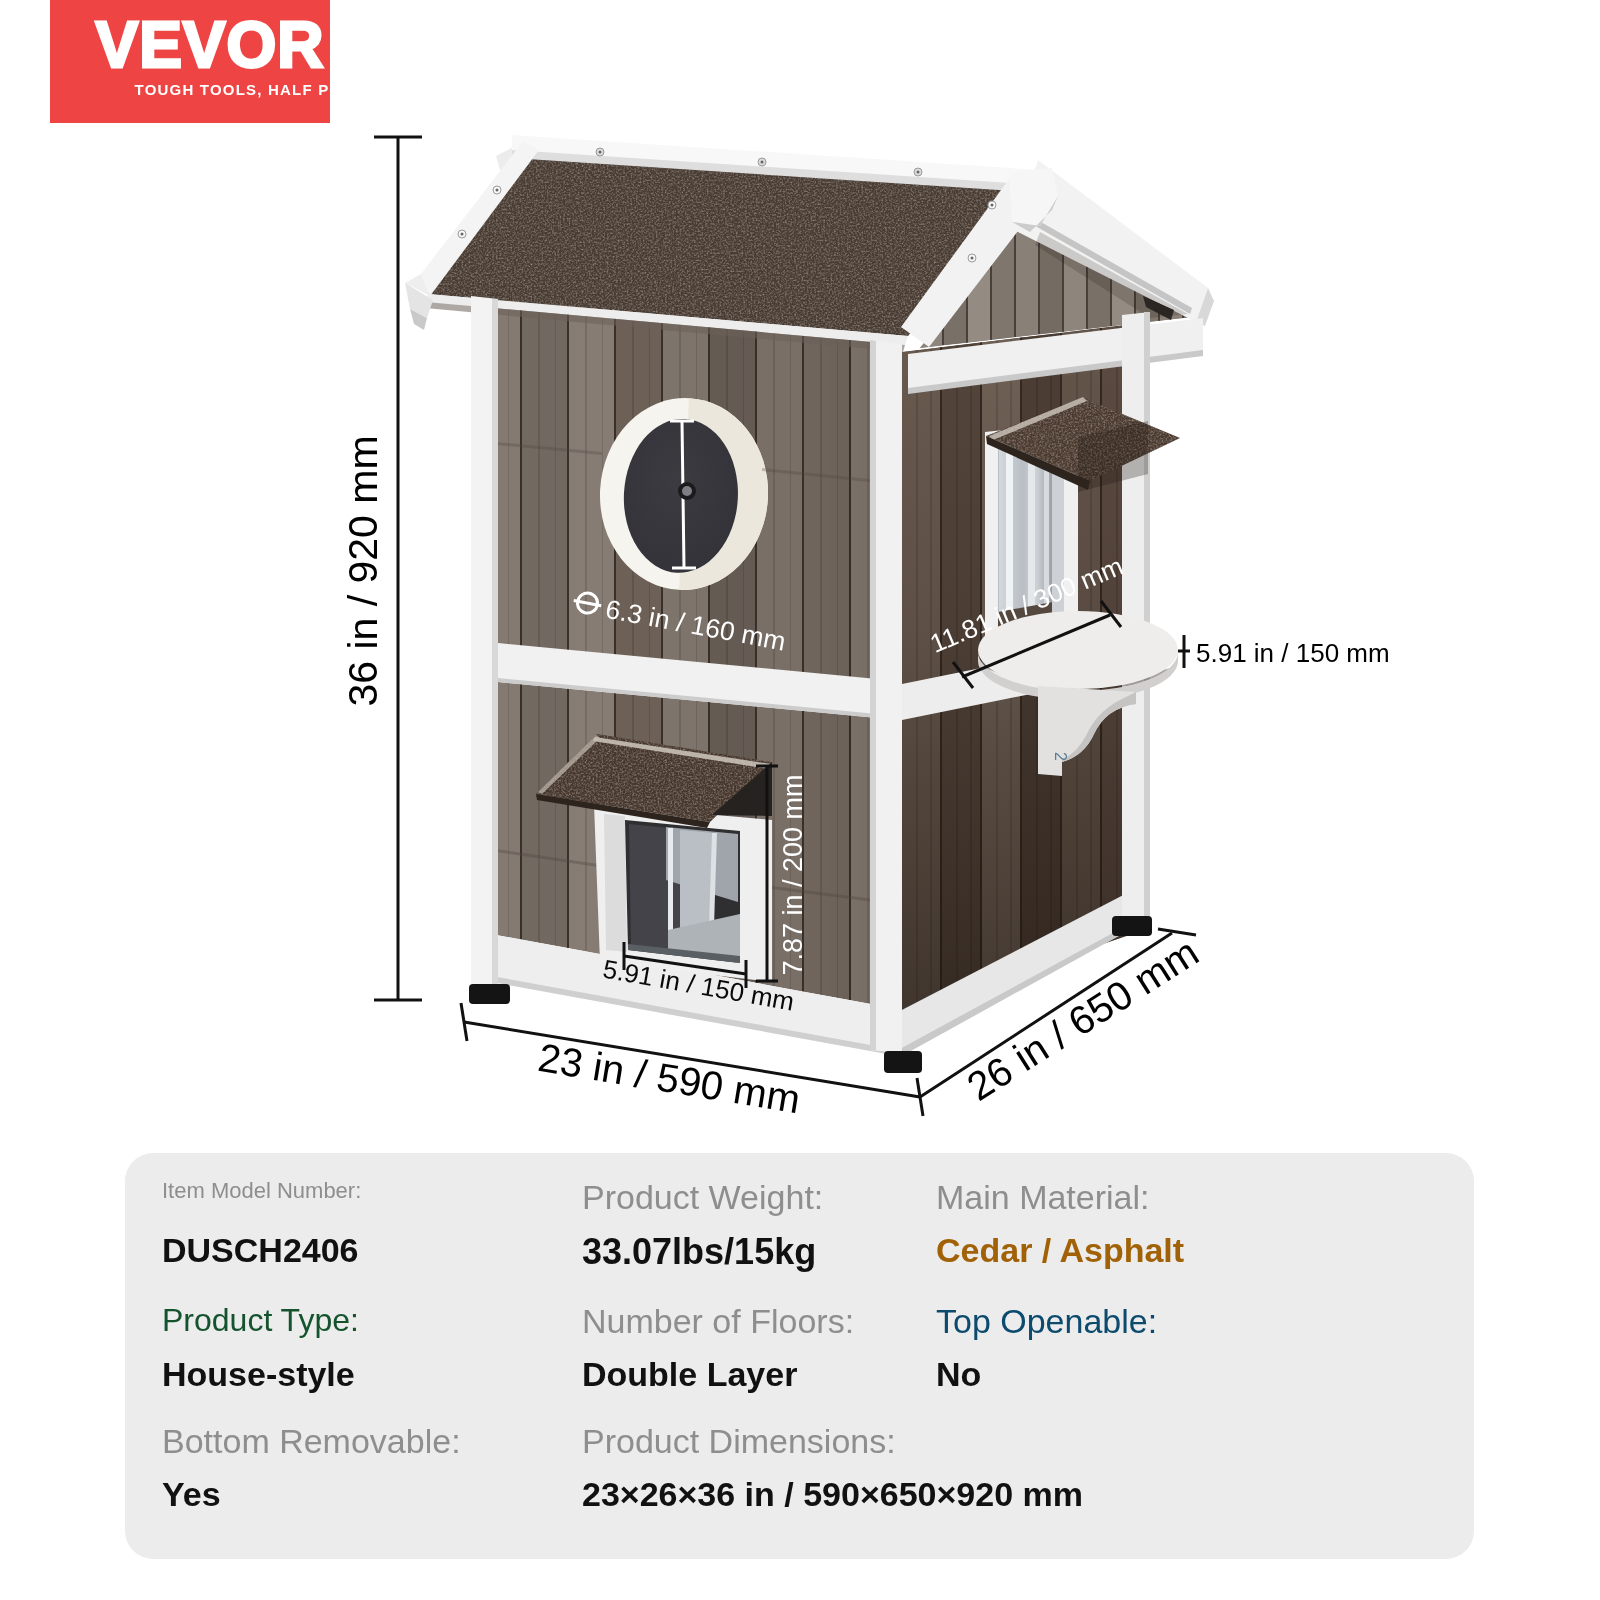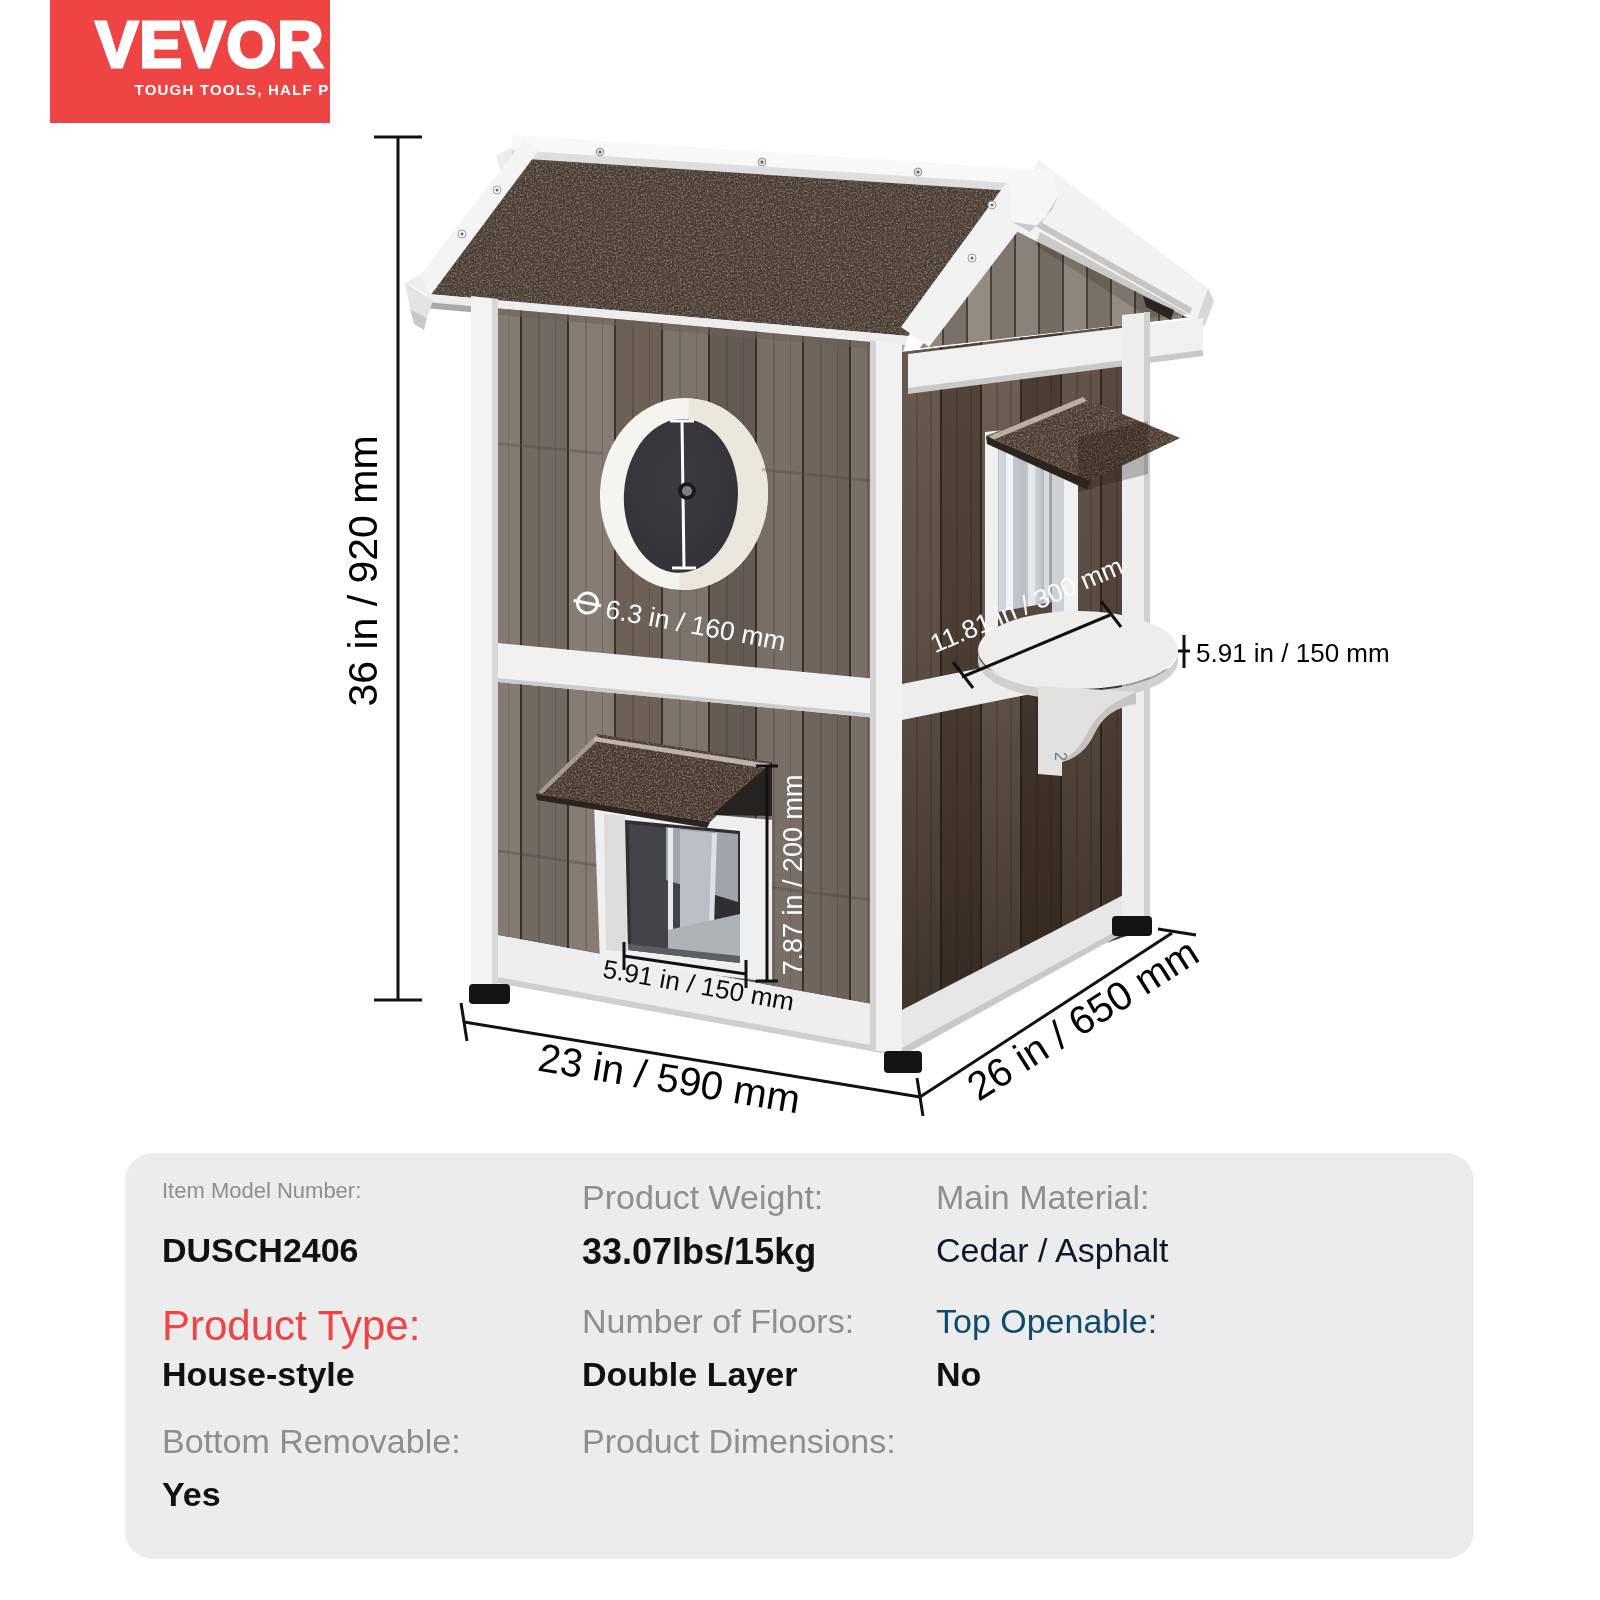--- a/index.html
+++ b/index.html
@@ -367,34 +367,35 @@
 <div class="abs" style="left:162px;top:1178px;font-size:22px;color:#8e8e8e">Item Model Number:</div>
 
 <div class="abs" style="left:162px;top:1231px;font-size:34px;font-weight:bold;color:#111">DUSCH2406</div>
 
 <div class="abs" style="left:582px;top:1178px;font-size:34px;color:#8e8e8e">Product Weight:</div>
 
 <div class="abs" style="left:582px;top:1231px;font-size:36px;font-weight:bold;color:#111">33.07lbs/15kg</div>
 
 <div class="abs" style="left:936px;top:1178px;font-size:34px;color:#8e8e8e">Main Material:</div>
 
-<div class="abs" style="left:936px;top:1231px;font-size:34px;font-weight:normal;color:#0f172a">Cedar / Asphalt</div>
-
-<div class="abs" style="left:162px;top:1302px;font-size:42px;color:#ef4444">Product Type:</div>
+<div class="abs" style="left:936px;top:1231px;font-size:34px;font-weight:bold;color:#a16207">Cedar / Asphalt</div>
+
+<div class="abs" style="left:162px;top:1302px;font-size:32px;color:#14532d">Product Type:</div>
 
 <div class="abs" style="left:162px;top:1355px;font-size:34px;font-weight:bold;color:#111">House-style</div>
 
 <div class="abs" style="left:582px;top:1302px;font-size:34px;color:#8e8e8e">Number of Floors:</div>
 
 <div class="abs" style="left:582px;top:1355px;font-size:34px;font-weight:bold;color:#111">Double Layer</div>
 
 <div class="abs" style="left:936px;top:1302px;font-size:34px;color:#0c4a6e">Top Openable:</div>
 
 <div class="abs" style="left:936px;top:1355px;font-size:34px;font-weight:bold;color:#111">No</div>
 
 <div class="abs" style="left:162px;top:1422px;font-size:34px;color:#8e8e8e">Bottom Removable:</div>
 
 <div class="abs" style="left:162px;top:1475px;font-size:34px;font-weight:bold;color:#111">Yes</div>
 
 <div class="abs" style="left:582px;top:1422px;font-size:34px;color:#8e8e8e">Product Dimensions:</div>
 
+<div class="abs" style="left:582px;top:1475px;font-size:34px;font-weight:bold;color:#111">23×26×36 in / 590×650×920 mm</div>
 
 </div>
 
 </body></html>

